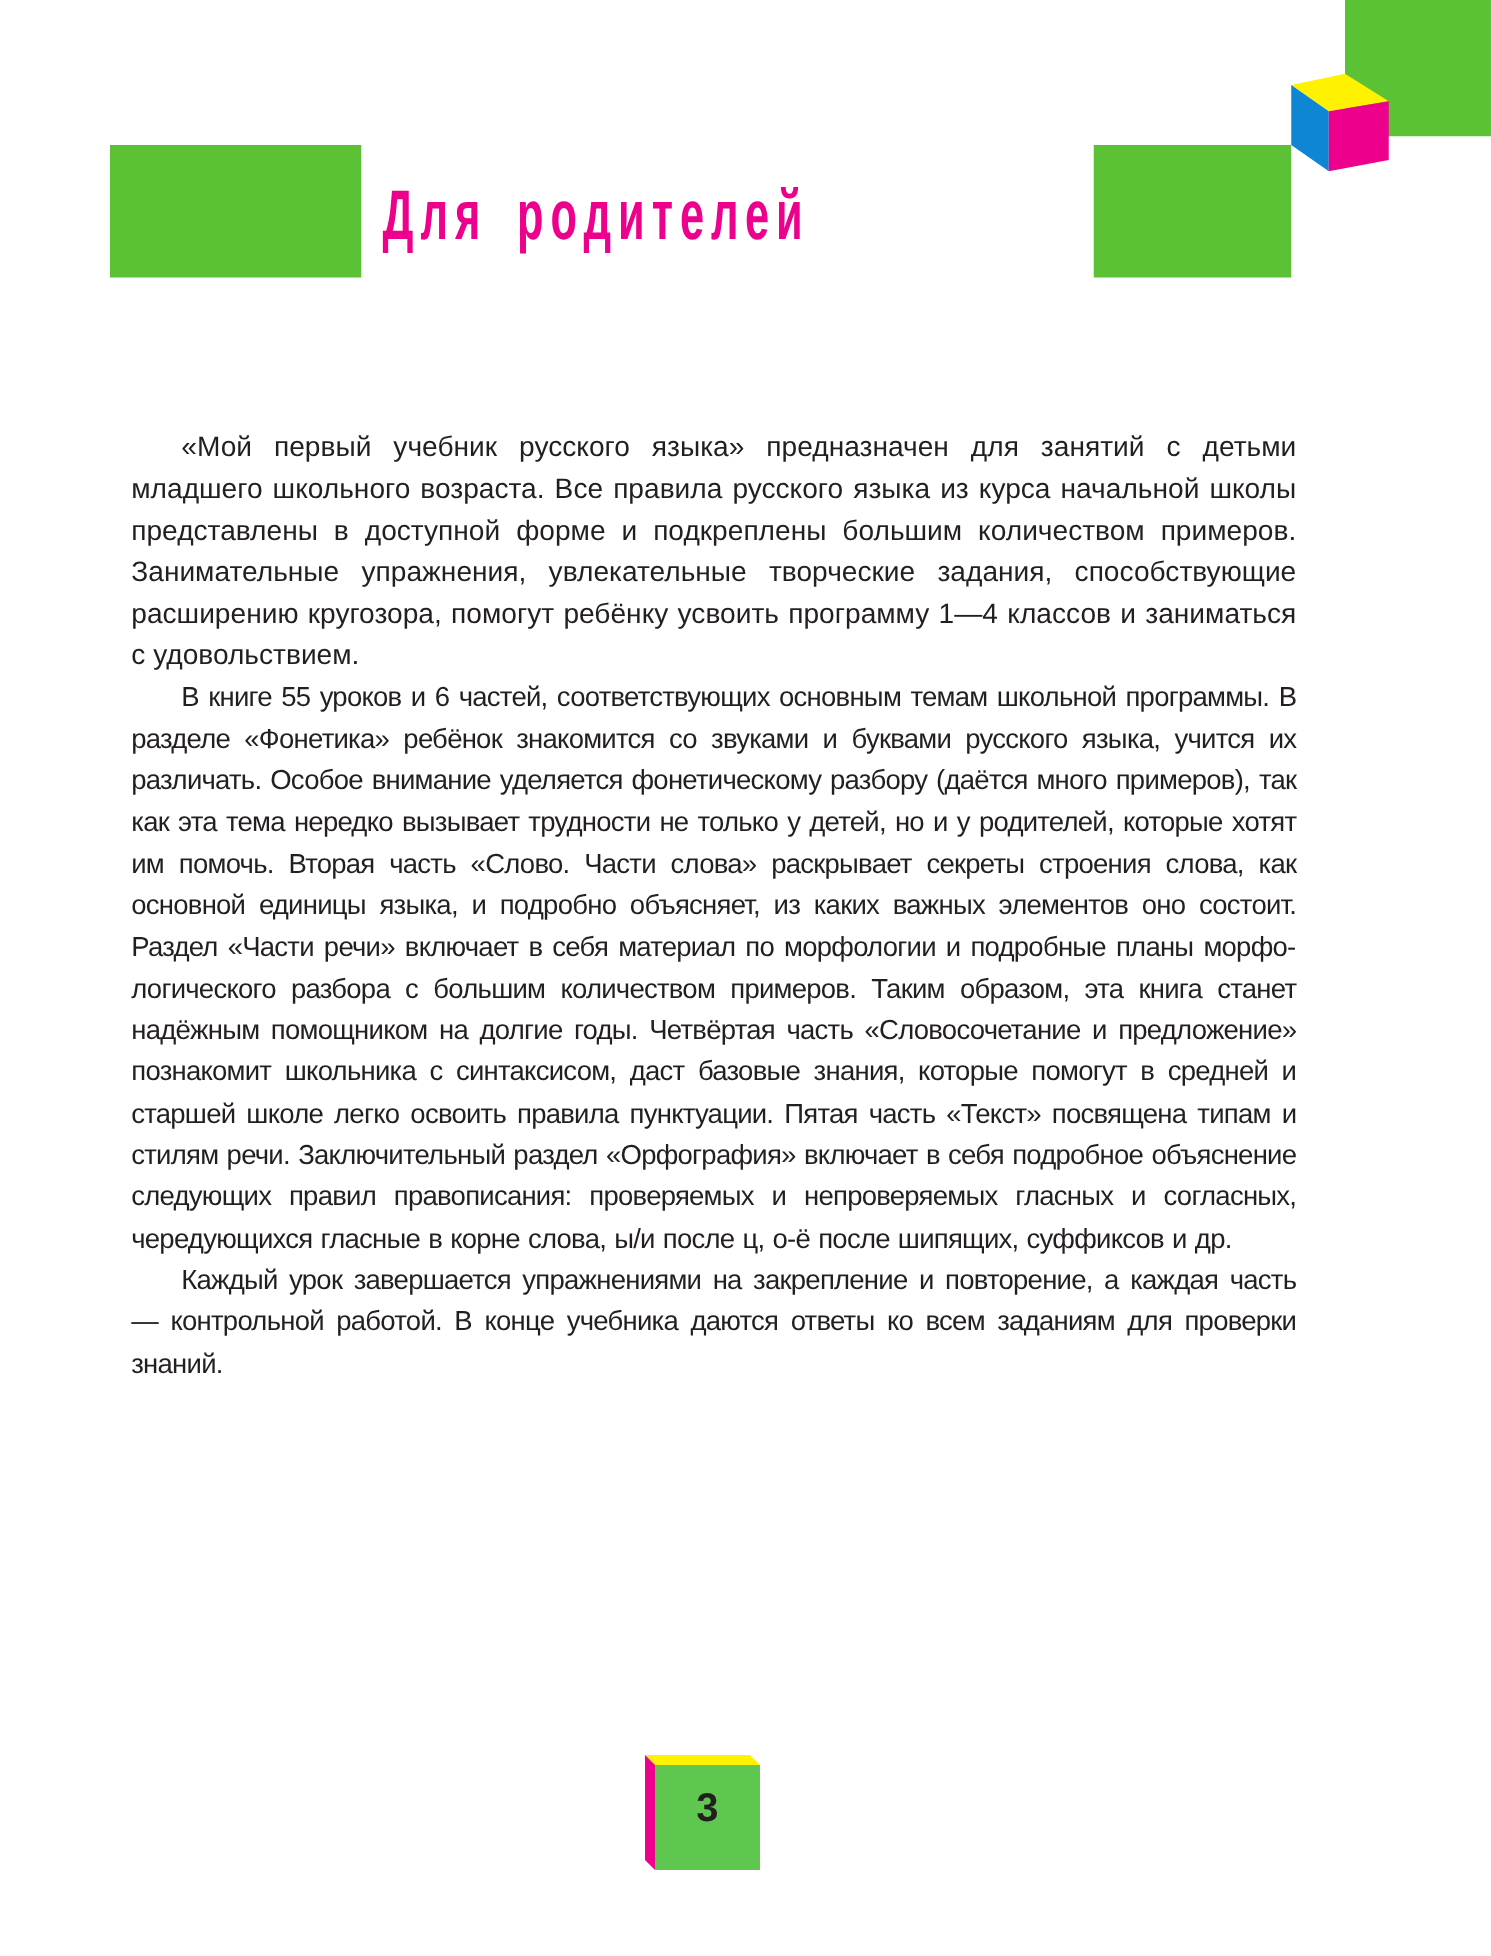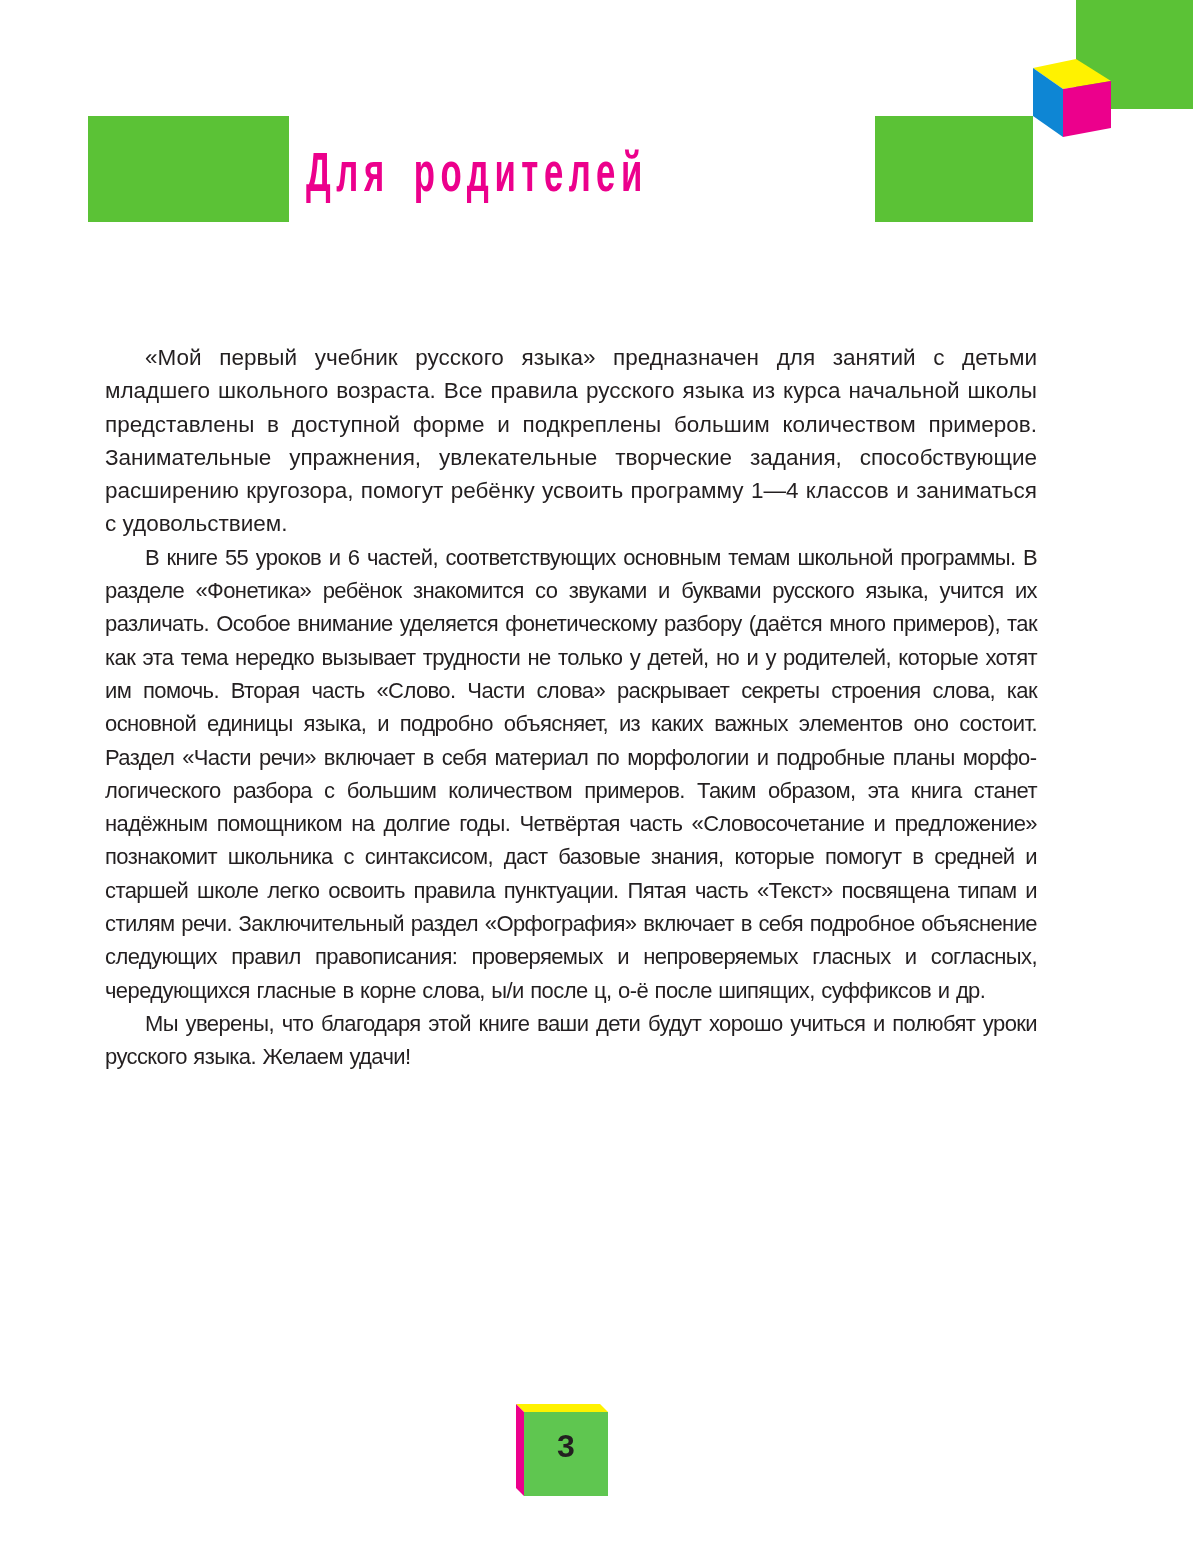--- a/index.html
+++ b/index.html
@@ -89,21 +89,21 @@
   <polygon points="1033,68 1076,59 1111,81 1063,89" fill="#fff200"></polygon>
   <polygon points="1033,68 1063,89 1063,137 1033,116" fill="#0e86d4"></polygon>
   <polygon points="1063,89 1111,81 1111,128 1063,137" fill="#ec008c"></polygon>
 </svg>
 
 <h1 id="title" class="abs" style="margin:0;">Для родителей</h1>
 
 <div id="body-text" class="abs">
   <p>«Мой первый учебник русского языка» предназначен для занятий с детьми младшего школьного возраста. Все правила русского язы­ка из курса начальной школы представлены в доступной форме и под­креплены большим количеством примеров. Занимательные упражнения, увлекательные творческие задания, способствующие расширению кру­гозора, помогут ребёнку усвоить программу 1—4 классов и заниматься с удовольствием.</p>
   <p class="cond">В книге 55 уроков и 6 частей, соответствующих основным темам школьной программы. В разделе «Фонетика» ребёнок знакомится со зву­ками и буквами русского языка, учится их различать. Особое внимание уделяется фонетическому разбору (даётся много примеров), так как эта тема нередко вызывает трудности не только у детей, но и у родителей, которые хотят им помочь. Вторая часть «Слово. Части слова» раскры­вает секреты строения слова, как основной единицы языка, и подробно объясняет, из каких важных элементов оно состоит. Раздел «Части речи» включает в себя материал по морфологии и подробные планы морфо­логического разбора с большим количеством примеров. Таким образом, эта книга станет надёжным помощником на долгие годы. Четвёртая часть «Словосочетание и предложение» познакомит школьника с синтаксисом, даст базовые знания, которые помогут в средней и старшей школе лег­ко освоить правила пунктуации. Пятая часть «Текст» посвящена типам и стилям речи. Заключительный раздел «Орфография» включает в себя подробное объяснение следующих правил правописания: проверяемых и непроверяемых гласных и согласных, чередующихся гласные в корне слова, ы/и после ц, о-ё после шипящих, суффиксов и др.</p>
-  <p class="cond">Мы уверены, что благодаря этой книге ваши дети будут хорошо учиться и полюбят уроки русского языка. Желаем удачи!</p>
+  <p class="cond">Каждый урок завершается упражнениями на закрепление и повторе­ние, а каждая часть — контрольной работой. В конце учебника даются ответы ко всем заданиям для проверки знаний.</p>
 </div>
 
 <svg id="page-num-block" class="abs" viewBox="514 1402 96 96" width="96" height="96">
   <polygon points="516,1404 600,1404 608,1412 524,1412" fill="#fff200"></polygon>
   <polygon points="516,1404 524,1412 524,1496 516,1488" fill="#ec008c"></polygon>
   <rect x="524" y="1412" width="84" height="84" fill="#5fc650"></rect>
 </svg>
 <div id="page-num" class="abs">3</div>
 
 </body></html>

